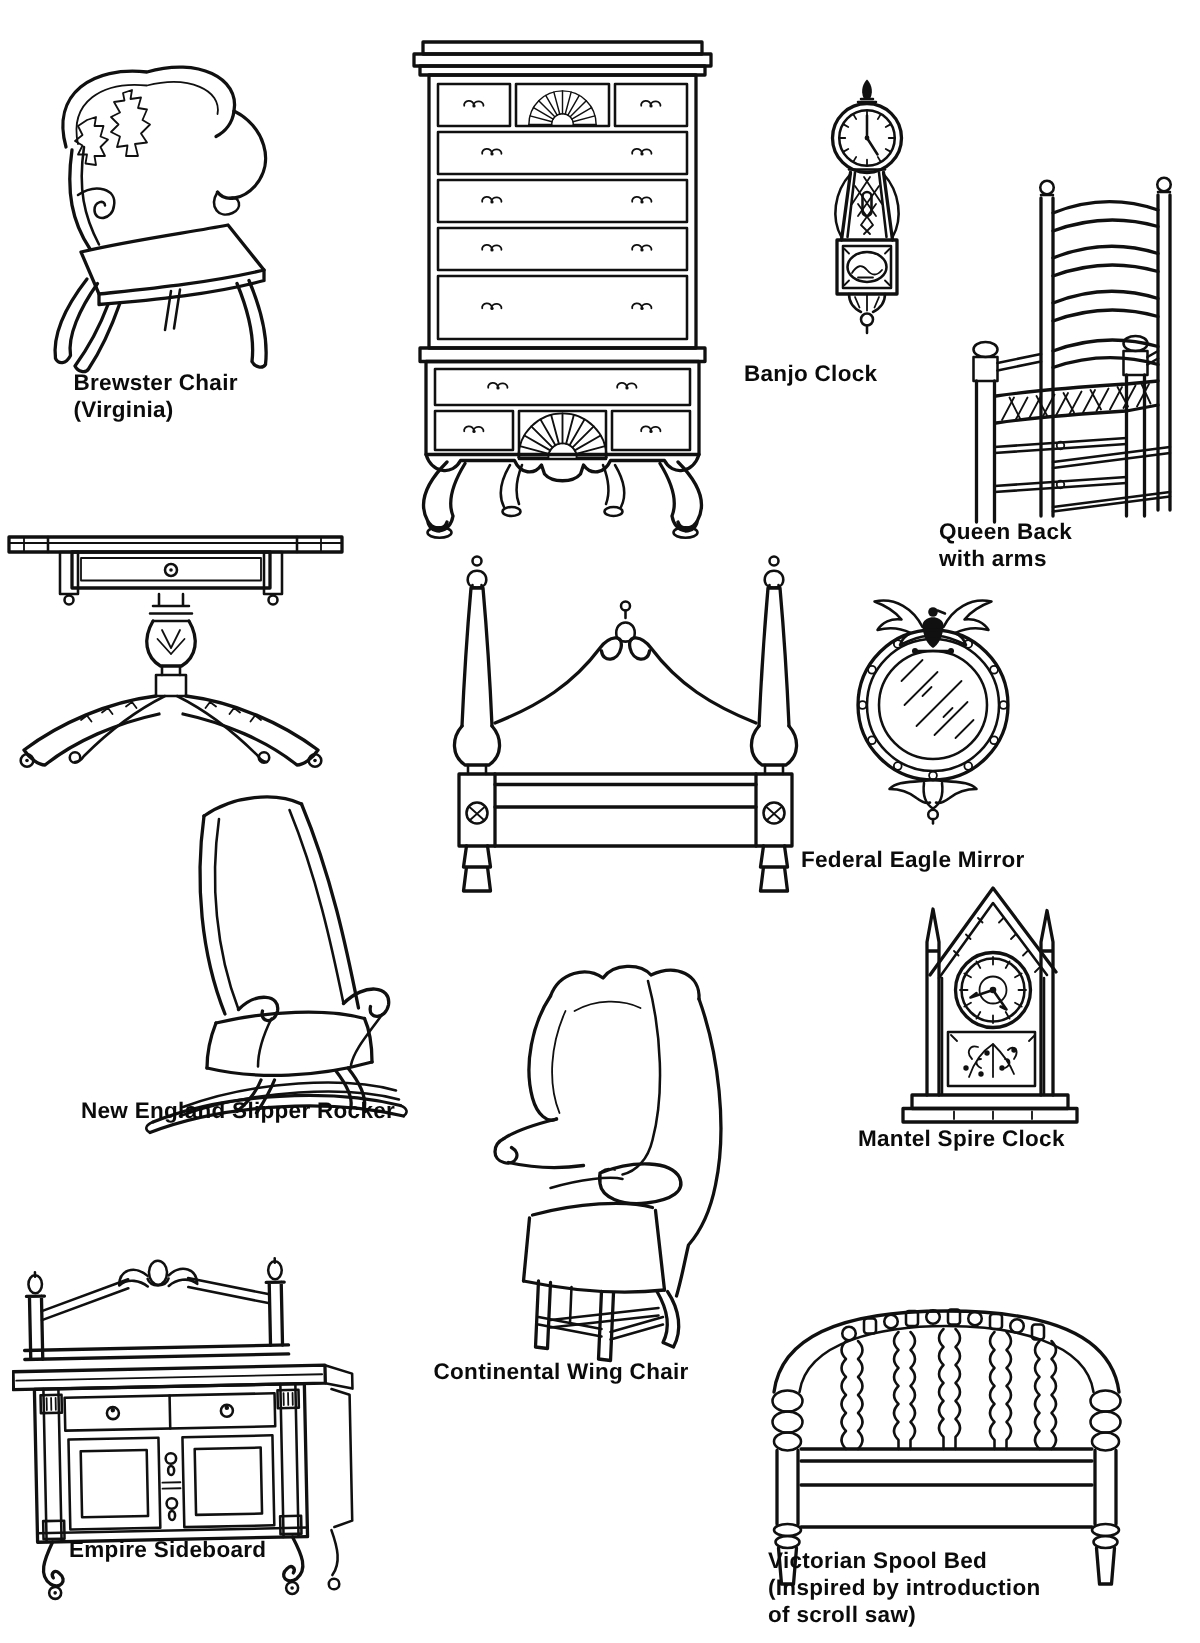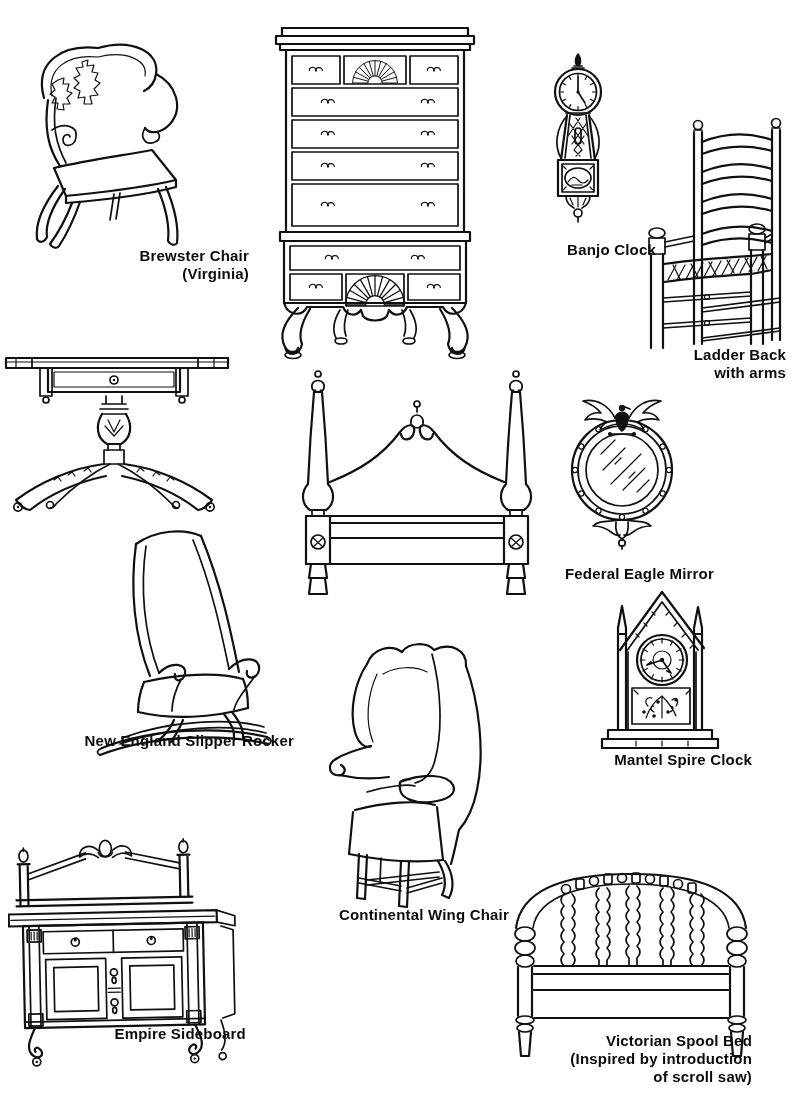--- a/index.html
+++ b/index.html
@@ -4,21 +4,21 @@
 <style>
   html,body{margin:0;padding:0;background:#ffffff;}
   #plate{position:relative;width:800px;height:1095px;background:#ffffff;overflow:hidden;
          font-family:"Liberation Sans",sans-serif;}
   .fig{position:absolute;}
   .fig path,.fig circle,.fig rect,.fig ellipse,.fig line,.fig polygon,.fig polyline{
       fill:none;stroke:#101010;stroke-width:2.2;stroke-linecap:round;stroke-linejoin:round;}
   .fig .mid{stroke-width:1.7;}
   .fig .fine{stroke-width:1.2;}
   .fig .fill{fill:#101010;stroke:none;}
-  .cap{position:absolute;text-align:right;color:#0b0b0b;
+  .cap{position:absolute;text-align:left;color:#0b0b0b;
        font-weight:bold;font-size:15px;line-height:18px;letter-spacing:.2px;}
   .cap span{display:block;}
 </style>
 </head>
 <body>
 
 <div id="plate">
 
   <svg class="fig" style="left:8px;top:36px" width="190" height="214" viewBox="0 0 190 214">
     <path d="M 36 62 C 26 26 54 8 90 12 C 124 2 152 16 148 38 C 147 46 142 52 136 55"></path>
@@ -403,21 +403,21 @@
   </svg>
 
   <div class="cap" style="left:49px;top:247px;width:200px">
     <span>Brewster Chair</span>
     <span>(Virginia)</span>
   </div>
   <div class="cap" style="left:496px;top:241px;width:160px">
     <span>Banjo Clock</span>
   </div>
   <div class="cap" style="left:626px;top:346px;width:160px">
-    <span>Ladder Back</span>
+    <span>Queen Back</span>
     <span>with arms</span>
   </div>
   <div class="cap" style="left:534px;top:565px;width:180px">
     <span>Federal Eagle Mirror</span>
   </div>
   <div class="cap" style="left:54px;top:732px;width:240px">
     <span>New England Slipper Rocker</span>
   </div>
   <div class="cap" style="left:572px;top:751px;width:180px">
     <span>Mantel Spire Clock</span>

